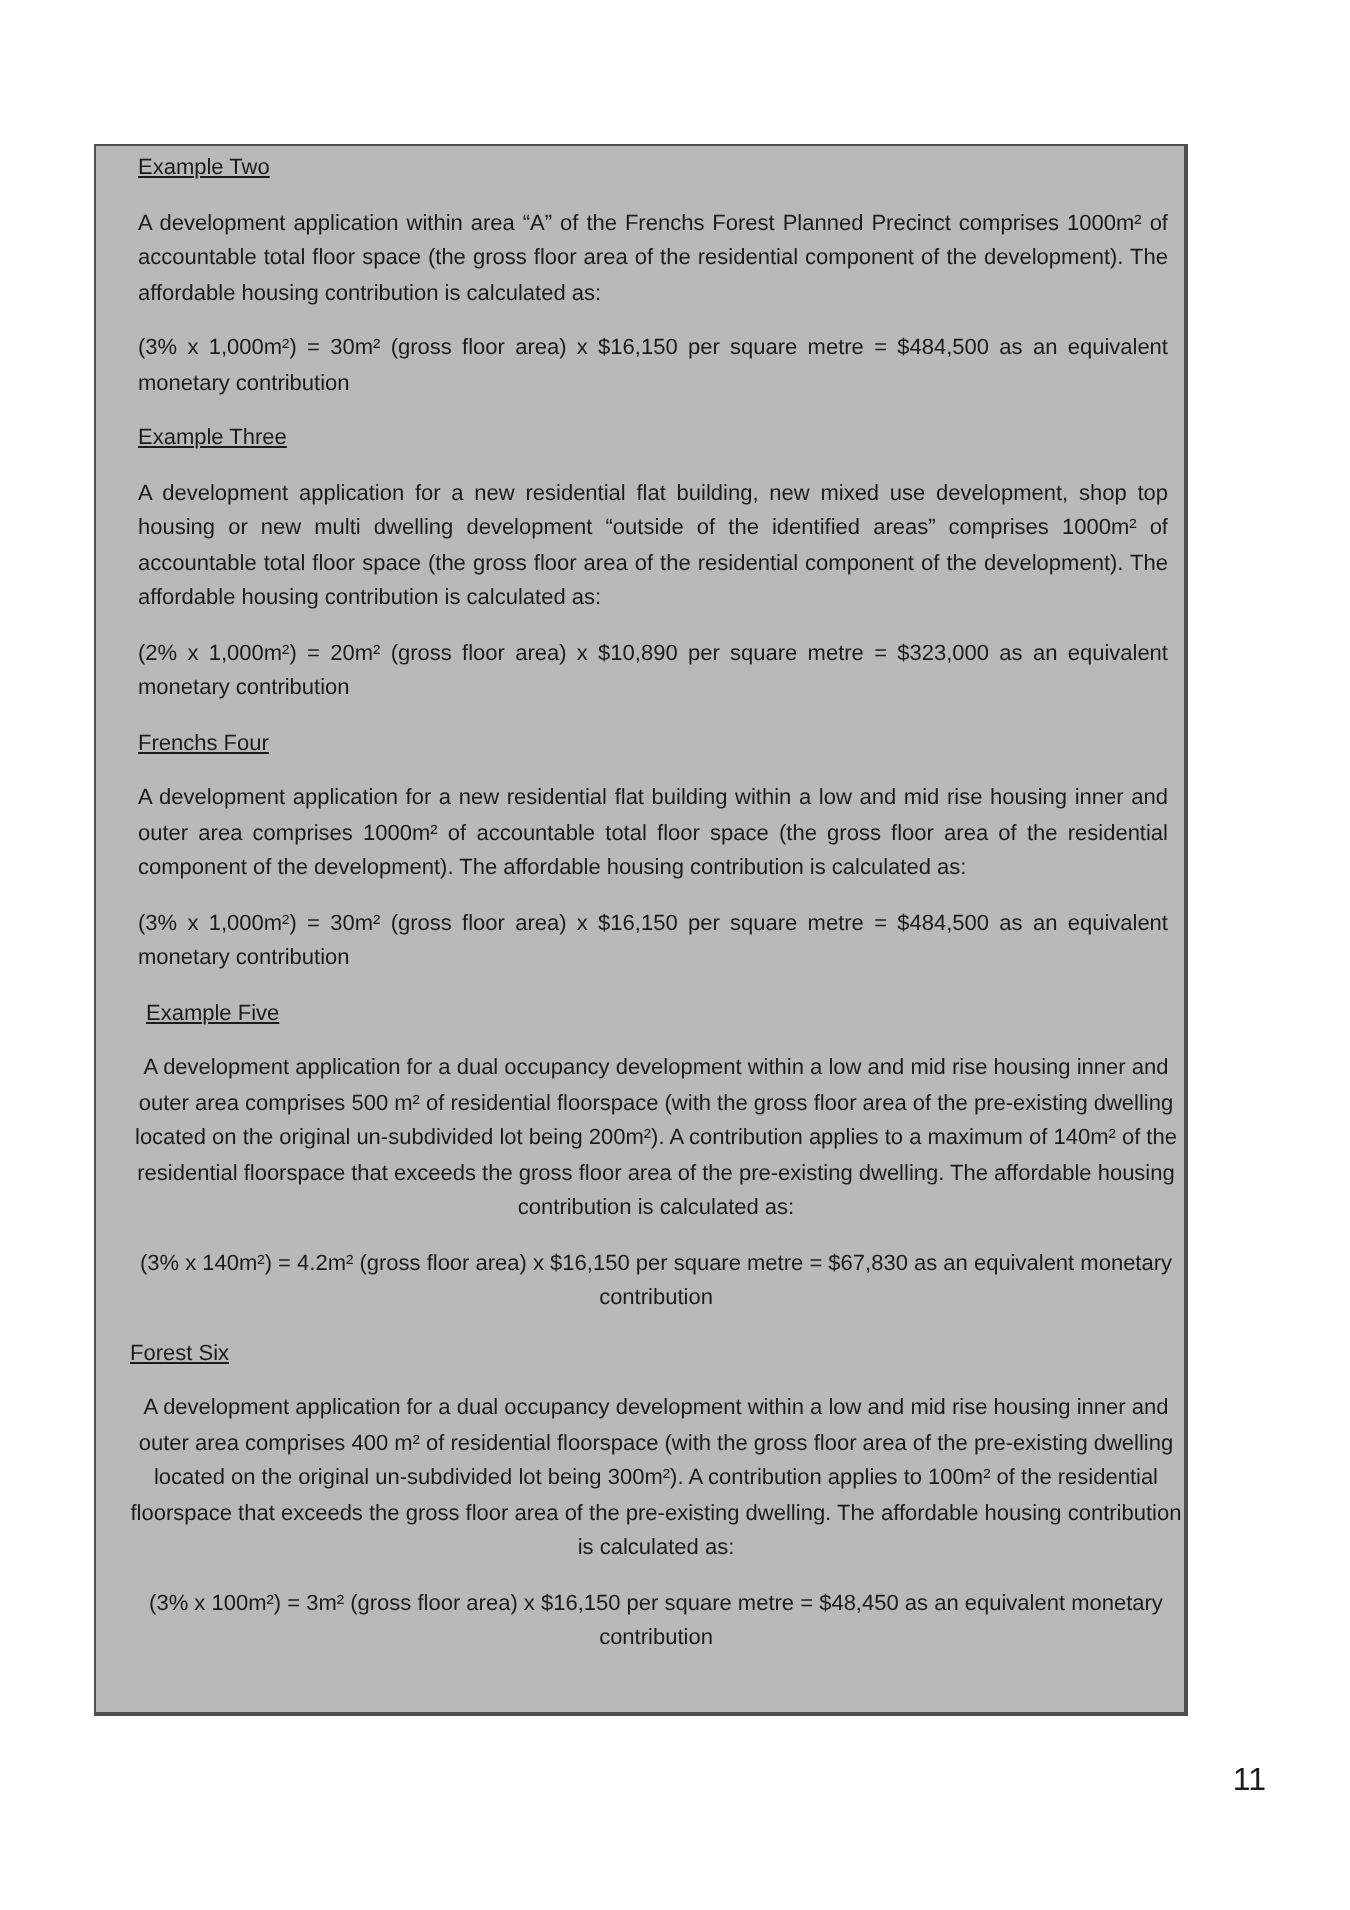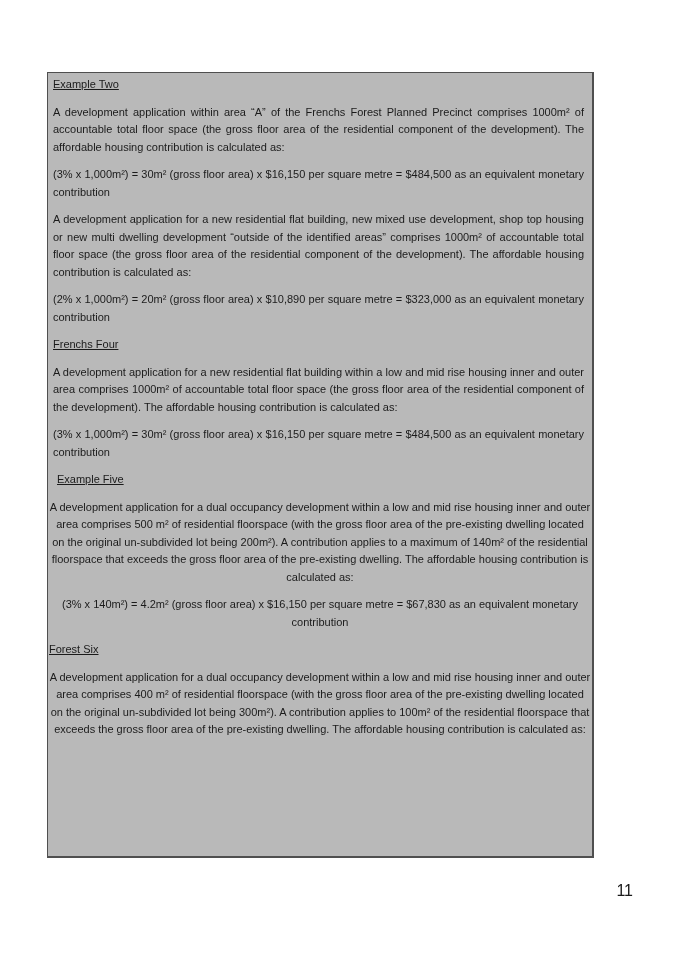--- a/index.html
+++ b/index.html
@@ -27,21 +27,21 @@
     border: 1px solid #4f4f4f;
     border-right-width: 2px;
     border-bottom-width: 2px;
     padding: 3px 1px 0 1px;
     font-size: 11px;
     line-height: 17.5px;
   }
   .example { margin: 0; }
   .example.indented { padding-left: 4px; padding-right: 7px; }
   .example.heading-indent .heading { padding-left: 8px; }
-  .example p { margin: 0 0 10px 0; }
+  .example p { margin: 0 0 10px 16px; }
   .heading {
     text-decoration: underline;
   }
   .body-justify { text-align: justify; }
   .body-left { text-align: center; }
   .page-number {
     position: absolute;
     top: 882px;
     right: 42px;
     font-size: 16px;
@@ -55,38 +55,40 @@
 
   <div class="content-box">
 
     <section class="example indented">
       <p class="heading">Example Two</p>
       <p class="body-justify">A development application within area “A” of the Frenchs Forest Planned Precinct comprises 1000m² of accountable total floor space (the gross floor area of the residential component of the development). The affordable housing contribution is calculated as:</p>
       <p class="body-justify">(3% x 1,000m²) = 30m² (gross floor area) x $16,150 per square metre = $484,500 as an equivalent monetary contribution</p>
     </section>
 
     <section class="example indented">
+      <p class="heading">Example Three</p>
       <p class="body-justify">A development application for a new residential flat building, new mixed use development,  shop top housing or new multi dwelling development “outside of the identified areas” comprises 1000m² of accountable total floor space (the gross floor area of the residential component of the development). The affordable housing contribution is calculated as:</p>
       <p class="body-justify">(2% x 1,000m²) = 20m² (gross floor area) x $10,890 per square metre = $323,000 as an equivalent monetary contribution</p>
     </section>
 
     <section class="example indented">
       <p class="heading">Frenchs Four</p>
       <p class="body-justify">A development application for a new residential flat building within a low and mid rise housing inner and outer area comprises 1000m² of accountable total floor space (the gross floor area of the residential component of the development). The affordable housing contribution is calculated as:</p>
       <p class="body-justify">(3% x 1,000m²) = 30m² (gross floor area) x $16,150 per square metre = $484,500 as an equivalent monetary contribution</p>
     </section>
 
     <section class="example heading-indent">
       <p class="heading">Example Five</p>
       <p class="body-left">A development application for a dual occupancy development within a low and mid rise housing inner and outer area comprises 500 m² of residential floorspace (with the gross floor area of the pre-existing dwelling located on the original un-subdivided lot being 200m²). A contribution applies to a maximum of 140m² of the residential floorspace that exceeds the gross floor area of the pre-existing dwelling.  The affordable housing contribution is calculated as:</p>
       <p class="body-left">(3% x 140m²) = 4.2m² (gross floor area) x $16,150 per square metre = $67,830 as an equivalent monetary contribution</p>
     </section>
 
     <section class="example">
       <p class="heading">Forest Six</p>
       <p class="body-left">A development application for a dual occupancy development within a low and mid rise housing inner and outer area comprises 400 m² of residential floorspace (with the gross floor area of the pre-existing dwelling located on the original un-subdivided lot being 300m²). A contribution applies to 100m² of the residential floorspace that exceeds the gross floor area of the pre-existing dwelling.  The affordable housing contribution is calculated as:</p>
+      <p class="body-left">(3% x 100m²) = 3m² (gross floor area) x $16,150 per square metre = $48,450 as an equivalent monetary contribution</p>
     </section>
 
   </div>
 
   <div class="page-number">11</div>
 
 </div>
 
 </body></html>

